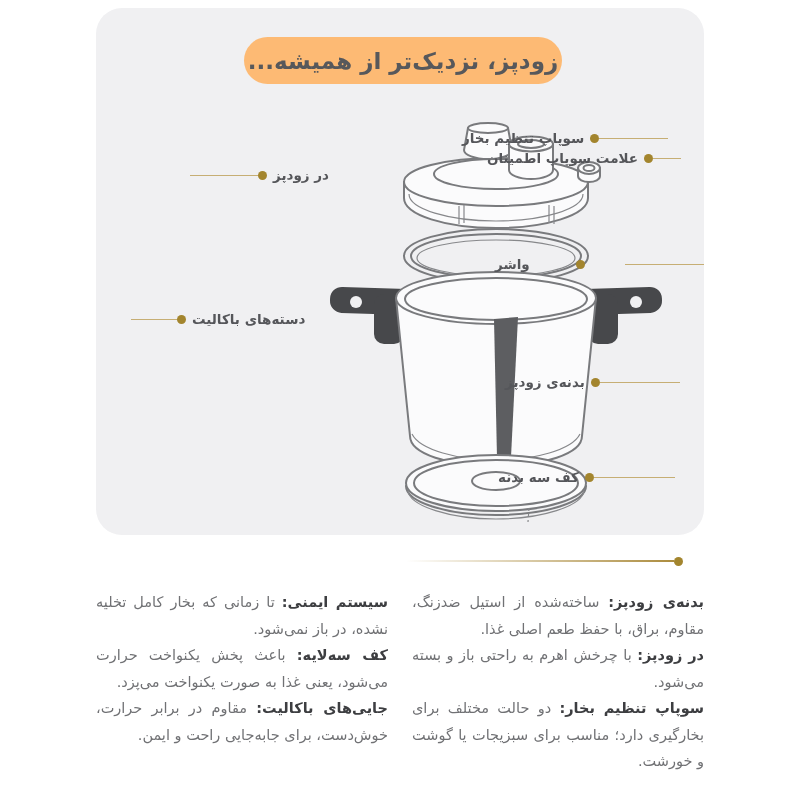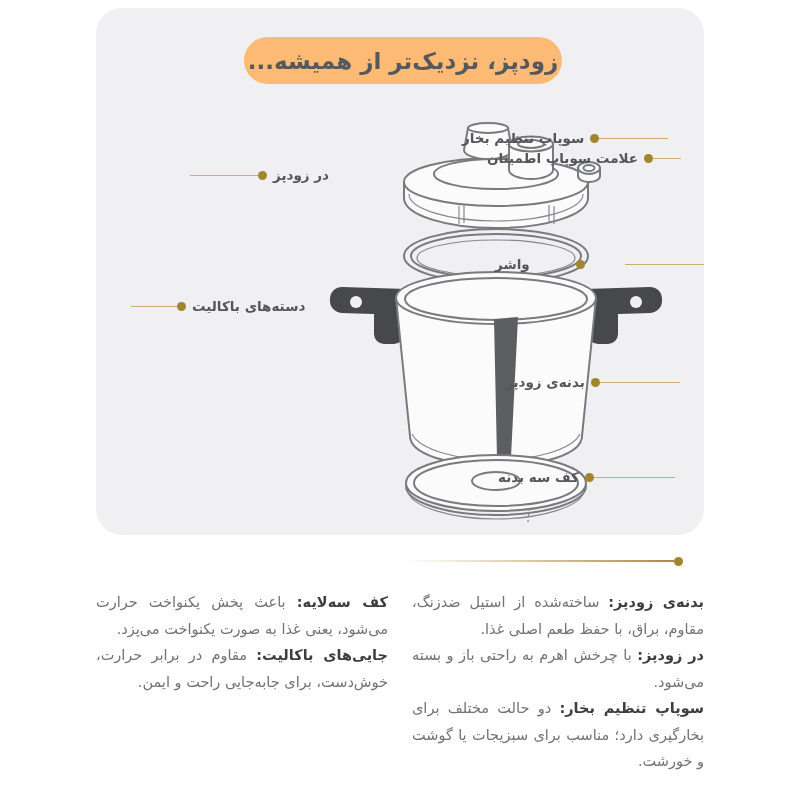--- a/index.html
+++ b/index.html
@@ -24,21 +24,21 @@
   .lbl.rgt .txt{margin-right:6px;}
   .lbl.lft{flex-direction:row;}                  
   .lbl.lft .txt{margin-left:6px;}
 
   .lbl.r1{left:462px;top:128px;} .lbl.r1 .line{width:69px;}
   .lbl.r2{left:487px;top:148px;} .lbl.r2 .line{width:28px;}
   .lbl.r3{left:495px;top:254px;gap:40px;} .lbl.r3 .line{width:79px;}
   .lbl.r4{left:505px;top:372px;} .lbl.r4 .line{width:80px;}
   .lbl.r5{left:498px;top:467px;} .lbl.r5 .line{width:81px;}
   .lbl.l1{left:190px;top:165px;} .lbl.l1 .line{width:68px;}
-  .lbl.l2{left:131px;top:296px;} .lbl.l2 .line{width:46px;}
+  .lbl.l2{left:131px;top:309px;} .lbl.l2 .line{width:46px;}
 
   
   .info{position:absolute;left:96px;top:553px;width:608px;direction:rtl;}
   .info h2{margin:0;font-size:23px;line-height:30px;color:#49494c;font-weight:bold;}
   .rule{position:relative;height:10px;margin-top:4px;}
   .rule-line{position:absolute;right:30px;top:3px;width:268px;height:2px;
     background:linear-gradient(to left,#ac8c3e,rgba(203,182,128,0));}
   .rule-dot{position:absolute;right:21px;top:0;width:9px;height:9px;border-radius:50%;background:#a3852e;}
   .cols{margin-top:22px;display:grid;grid-template-columns:1fr 1fr;column-gap:24px;
     font-size:14.5px;line-height:26.5px;color:#707174;text-align:justify;}
@@ -180,20 +180,24 @@
       </p>
       <p>
         <b>سوپاپ تنظیم بخار:</b>
         <span>دو حالت مختلف برای بخارگیری دارد؛ مناسب برای سبزیجات یا گوشت و خورشت.</span>
       </p>
 
     </div>
 
     <div>
       <p>
+        <b>سیستم ایمنی:</b>
+        <span>تا زمانی که بخار کامل تخلیه نشده، در باز نمی‌شود.</span>
+      </p>
+      <p>
         <b>کف سه‌لایه:</b>
         <span>باعث پخش یکنواخت حرارت می‌شود، یعنی غذا به صورت یکنواخت می‌پزد.</span>
       </p>
       <p>
         <b>جایی‌های باکالیت:</b>
         <span>مقاوم در برابر حرارت، خوش‌دست، برای جابه‌جایی راحت و ایمن.</span>
       </p>
     </div>
   </div>
 </div>

